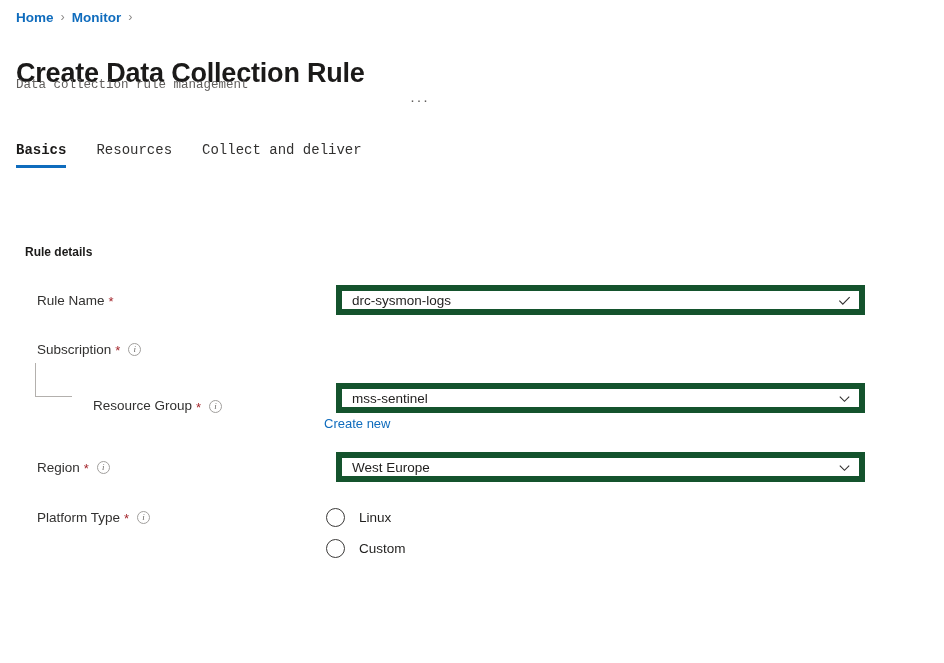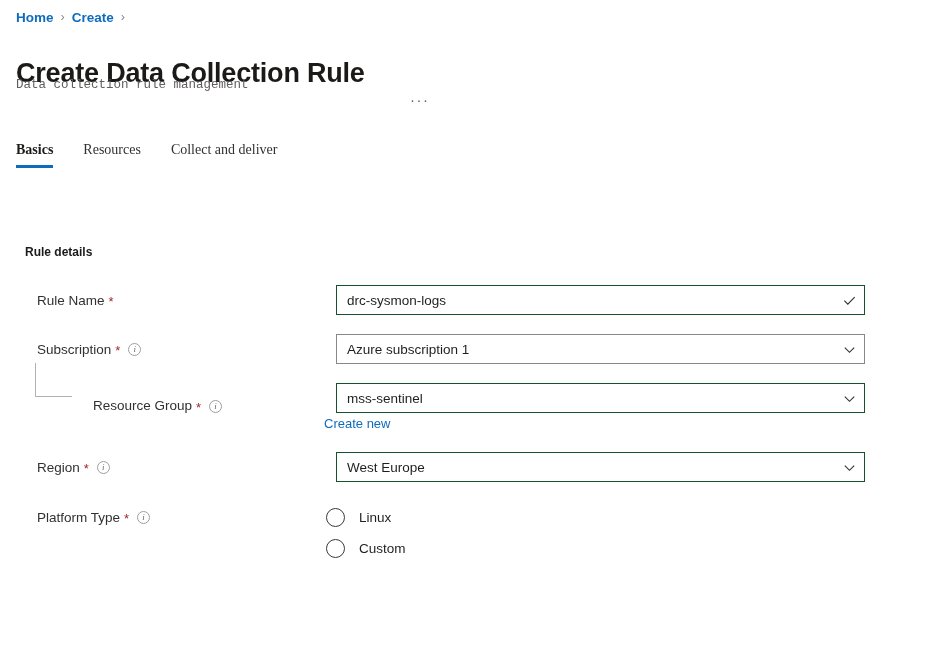--- a/index.html
+++ b/index.html
@@ -101,21 +101,21 @@
   .tab {
     position: relative;
     font-size: 14px;
     color: #323130;
     padding: 4px 0 10px 0;
     margin-right: 30px;
     cursor: pointer;
     white-space: nowrap;
     background: none;
     border: none;
-    font-family: Liberation Serif, serif;
+    font-family: Liberation Mono, monospace;
   }
   .tab.active {
     font-weight: 700;
     color: #1b1a19;
   }
   .tab.active::after {
     content: "";
     position: absolute;
     left: 0;
     right: 0;
@@ -197,21 +197,21 @@
     cursor: pointer;
     box-sizing: border-box;
   }
 
   .control {
     position: absolute;
     left: 324px;
     width: 529px;
     height: 30px;
     box-sizing: border-box;
-    border: 1px solid #14532d;
+    border: 6px solid #14532d;
     background: #ffffff;
     display: flex;
     align-items: center;
     cursor: pointer;
   }
   .control.gray {
     border-color: #8a8886;
   }
   .control .value {
     flex: 1 1 auto;
@@ -300,21 +300,21 @@
   }
 </style>
 </head>
 <body>
 
 <div class="page">
 
   <nav class="breadcrumb">
     <a class="crumb-link">Home</a>
     <span class="crumb-sep">›</span>
-    <a class="crumb-link">Create</a>
+    <a class="crumb-link">Monitor</a>
     <span class="crumb-sep">›</span>
   </nav>
 
   <div class="title-row">
     <h1 class="page-title">Create Data Collection Rule</h1>
     <button class="ellipsis-btn">···</button>
   </div>
   <div class="subtitle">Data collection rule management</div>
 
   <div class="tabs">
@@ -343,28 +343,20 @@
         </span>
       </div>
     </div>
 
     <div class="field-row" style="top:334px">
       <div class="field-label">
         <span>Subscription</span>
         <span class="req-star">*</span>
         <span class="info-icon">i</span>
       </div>
-      <div class="control gray">
-        <span class="value">Azure subscription 1</span>
-        <span class="affix">
-          <svg width="15" height="15" viewBox="0 0 16 16" fill="none" aria-hidden="true">
-            <path d="M3 6 L8 11 L13 6" stroke="#323130" stroke-width="1.2" fill="none"></path>
-          </svg>
-        </span>
-      </div>
     </div>
 
     <div class="field-row" style="top:383px">
       <div class="field-label indented">
         <span>Resource Group</span>
         <span class="req-star">*</span>
         <span class="info-icon">i</span>
       </div>
       <div class="control">
         <span class="value">mss-sentinel</span>

